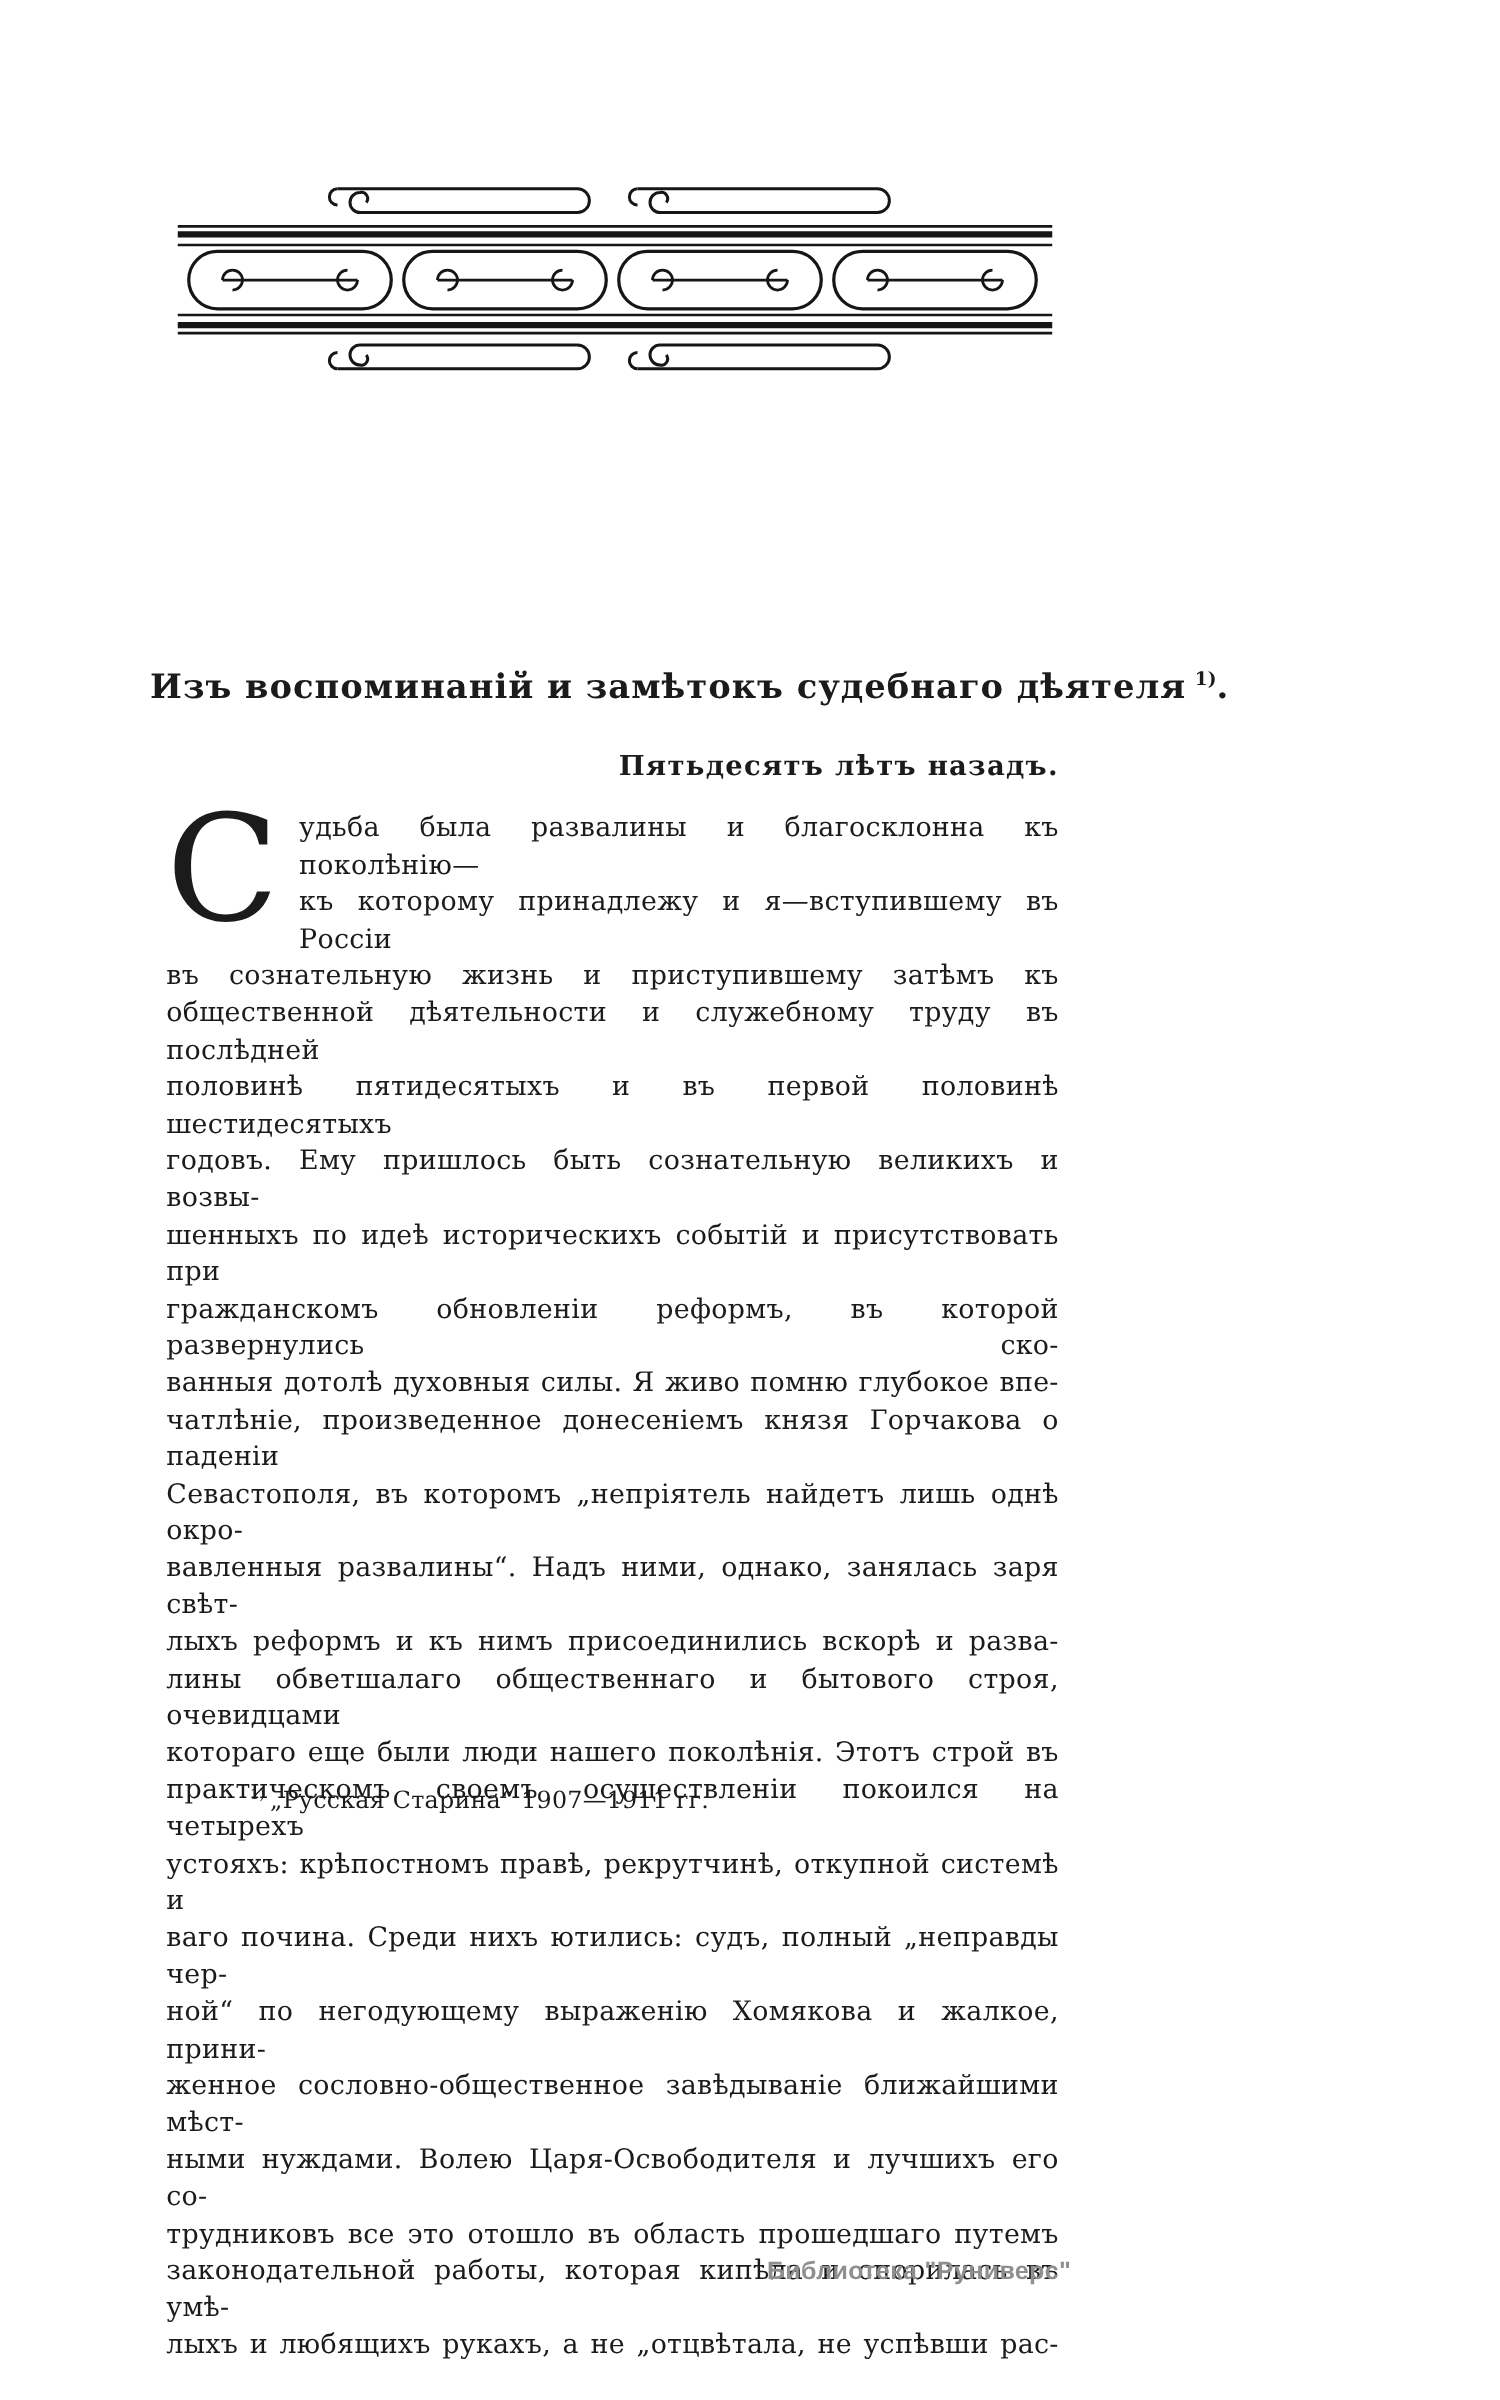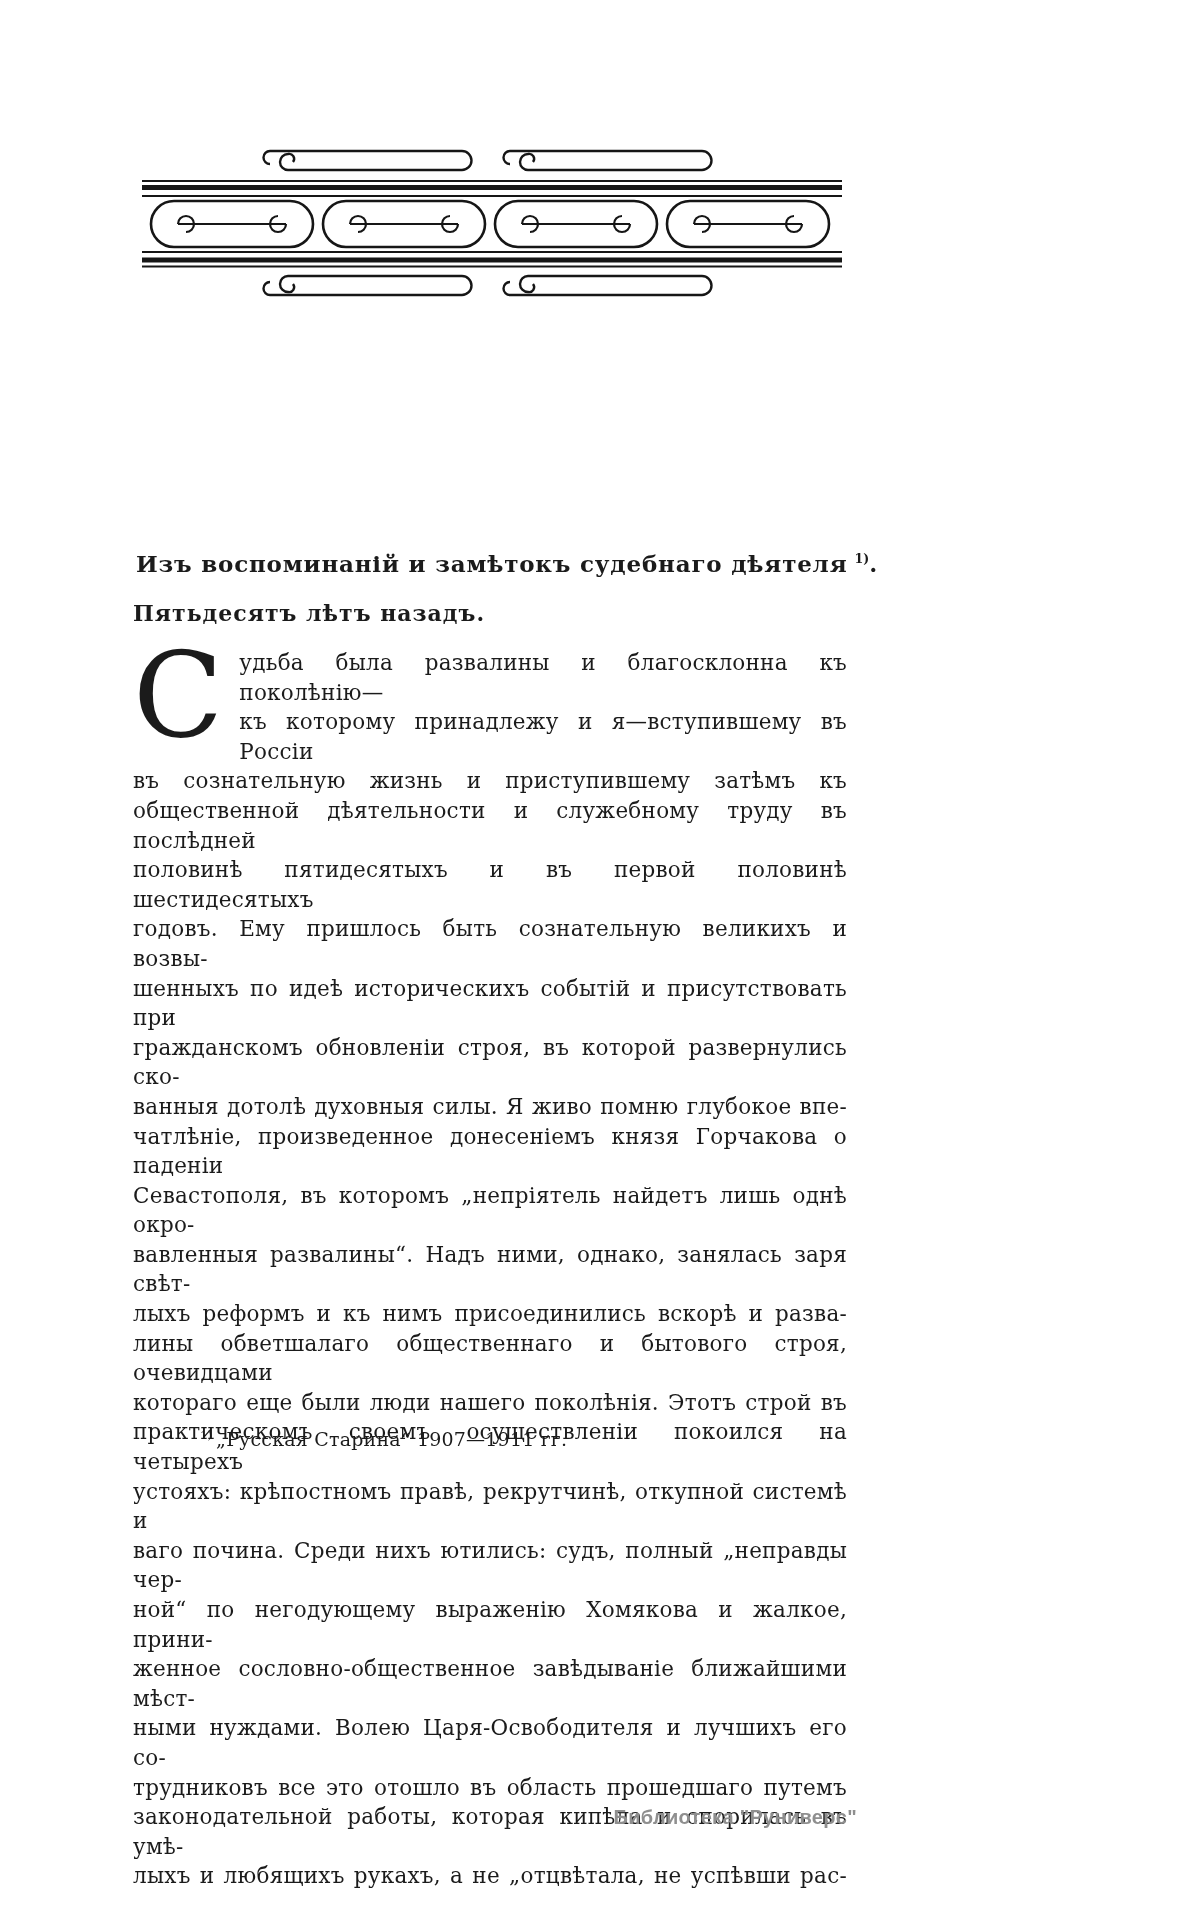--- a/index.html
+++ b/index.html
@@ -18,43 +18,43 @@
     top: 146px;
     left: 142px;
     width: 700px;
     height: 166px;
   }
   .title {
     position: absolute;
     top: 534px;
     left: 120px;
     width: 740px;
-    margin: 16px;
-    font-size: 23px;
+    margin: 0;
+    font-size: 27px;
     font-weight: bold;
     letter-spacing: 0.8px;
     text-align: center;
     white-space: nowrap;
   }
   .title sup.fn-mark {
     font-size: 0.55em;
     vertical-align: super;
     margin-left: 7px;
     letter-spacing: 0;
   }
   .subtitle {
     position: absolute;
     top: 600px;
     left: 133px;
     width: 714px;
     margin: 0;
     font-size: 22px;
     font-weight: bold;
     letter-spacing: 1px;
-    text-align: left;
+    text-align: right;
   }
   .body {
     position: absolute;
     top: 648px;
     left: 133px;
     width: 714px;
     font-size: 21.5px;
   }
   .dropcap {
     float: left;
@@ -135,21 +135,21 @@
 
   <div class="body">
     <span class="dropcap">С</span>
     <div class="line">удьба была развалины и благосклонна къ поколѣнію—</div>
     <div class="line">къ которому принадлежу и я—вступившему въ Россіи</div>
     <div class="line">въ сознательную жизнь и приступившему затѣмъ къ</div>
     <div class="line">общественной дѣятельности и служебному труду въ послѣдней</div>
     <div class="line">половинѣ пятидесятыхъ и въ первой половинѣ шестидесятыхъ</div>
     <div class="line">годовъ. Ему пришлось быть сознательную великихъ и возвы-</div>
     <div class="line">шенныхъ по идеѣ историческихъ событій и присутствовать при</div>
-    <div class="line">гражданскомъ обновленіи строя, въ которой развернулись ско-</div>
+    <div class="line">гражданскомъ обновленіи реформъ, въ которой развернулись ско-</div>
     <div class="line">ванныя дотолѣ духовныя силы. Я живо помню глубокое впе-</div>
     <div class="line">чатлѣніе, произведенное донесеніемъ князя Горчакова о паденіи</div>
     <div class="line">Севастополя, въ которомъ „непріятель найдетъ лишь однѣ окро-</div>
     <div class="line">вавленныя развалины“. Надъ ними, однако, занялась заря свѣт-</div>
     <div class="line">лыхъ реформъ и къ нимъ присоединились вскорѣ и разва-</div>
     <div class="line">лины обветшалаго общественнаго и бытового строя, очевидцами</div>
     <div class="line">котораго еще были люди нашего поколѣнія. Этотъ строй въ</div>
     <div class="line">практическомъ своемъ осуществленіи покоился на четырехъ</div>
     <div class="line">устояхъ: крѣпостномъ правѣ, рекрутчинѣ, откупной системѣ и</div>
     <div class="line">ваго почина. Среди нихъ ютились: судъ, полный „неправды чер-</div>

